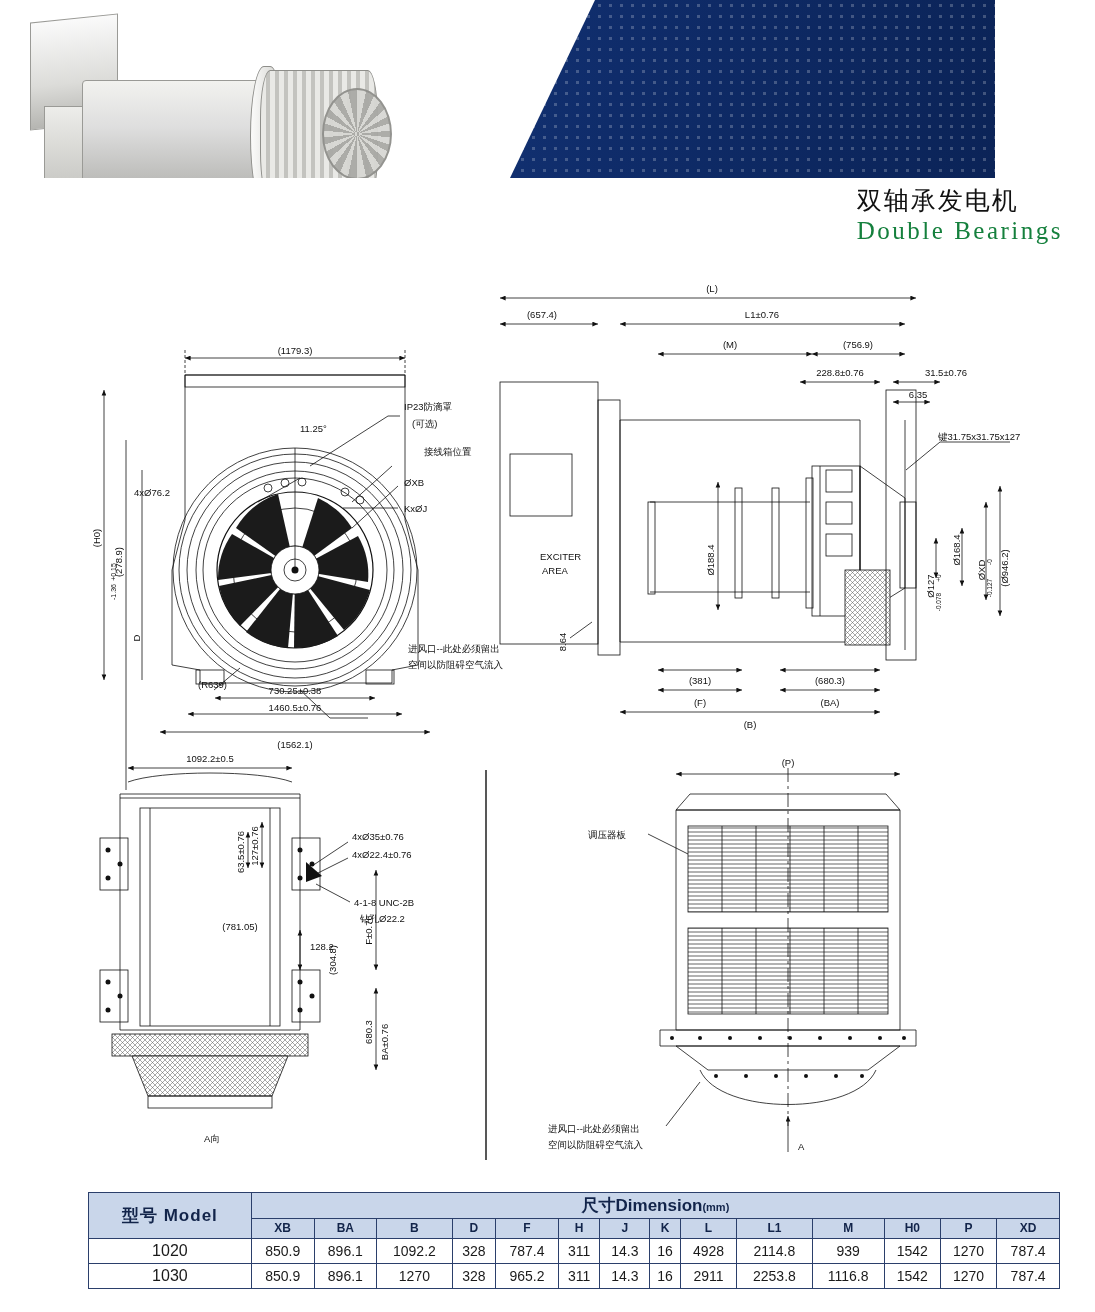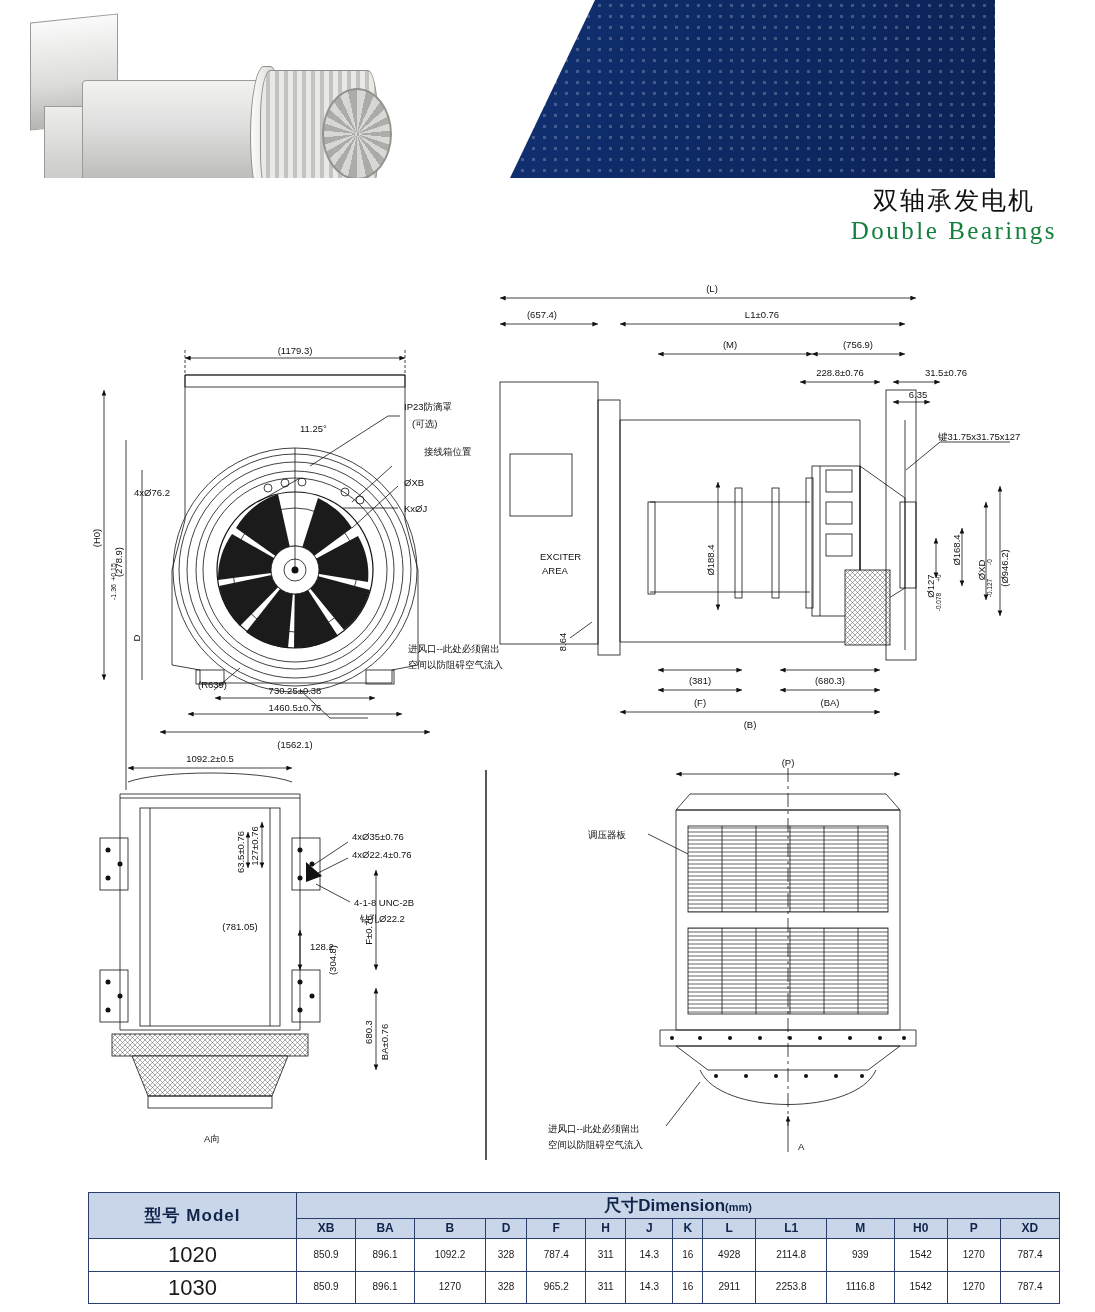--- a/index.html
+++ b/index.html
@@ -107,23 +107,23 @@
     left: 300px; top: 78px;
     width: 70px; height: 92px;
     border: 2px solid #8f8f8b;
     border-radius: 50% / 50%;
     background: repeating-conic-gradient(from 0deg, #d8d8d4 0deg 12deg, #a9a9a5 12deg 24deg);
     opacity: .95;
   }
 
   .banner-title {
     position: absolute;
-    right: 38px;
+    right: 32px;
     top: 186px;
-    text-align: center;
+    text-align: left;
     line-height: 1.18;
   }
   .banner-title .cn {
     font-size: 25px;
     color: #111;
     letter-spacing: 2px;
     font-weight: 500;
   }
   .banner-title .en {
     font-size: 25px;
@@ -165,22 +165,22 @@
     color: #12244a;
   }
   .model-head {
     font-size: 17px;
     letter-spacing: 1px;
   }
   .dim-head {
     font-size: 17px;
   }
   .dim-head .mm { font-size: 11px; }
-  table.spec tbody td { background: #ffffff; font-size: 10px; }
-  table.spec tbody td.model { font-size: 22px; }
+  table.spec tbody td { background: #ffffff; font-size: 14px; }
+  table.spec tbody td.model { font-size: 16px; }
   .sub-head { font-size: 12px; font-weight: bold; background:#c9d6ea; }
 </style>
 </head>
 <body>
 
 <div class="banner">
   <div class="banner-blue"></div>
   <div class="banner-dots"></div>
   <div class="banner-white-wedge"></div>
   <div class="banner-right"></div>

